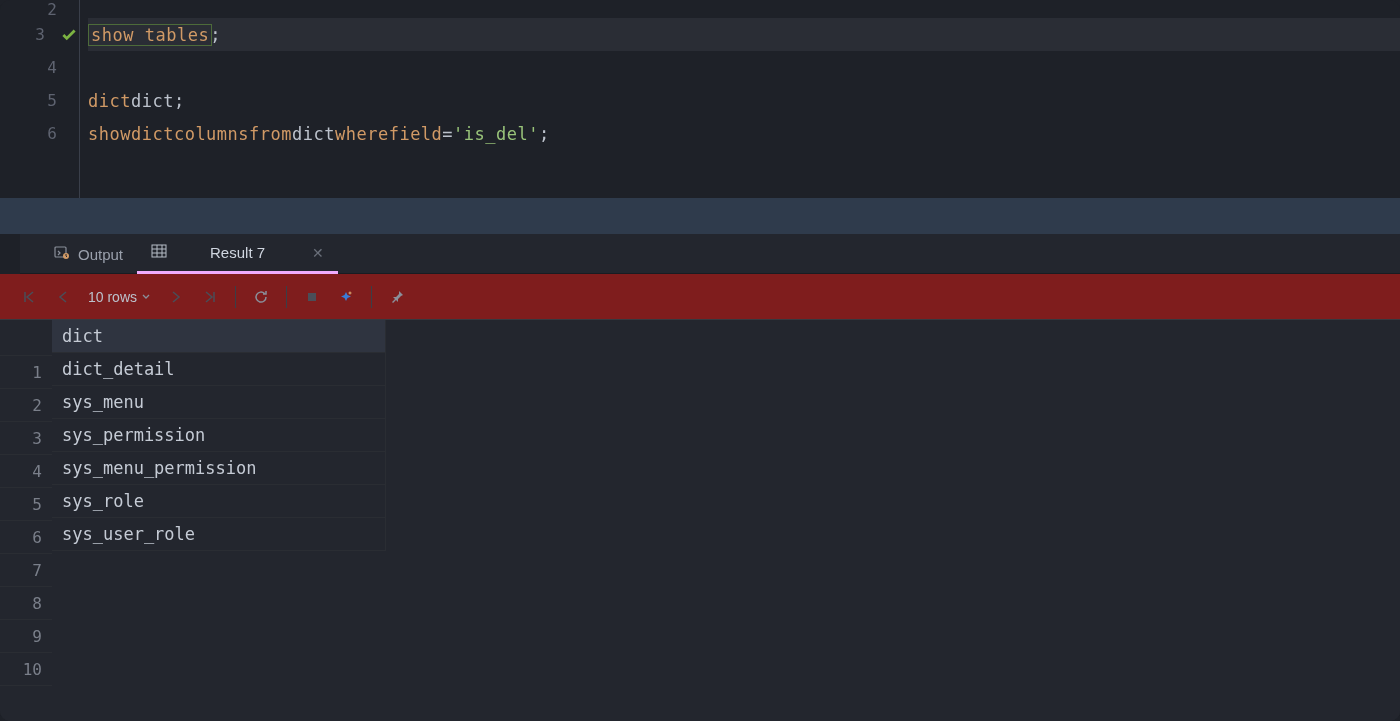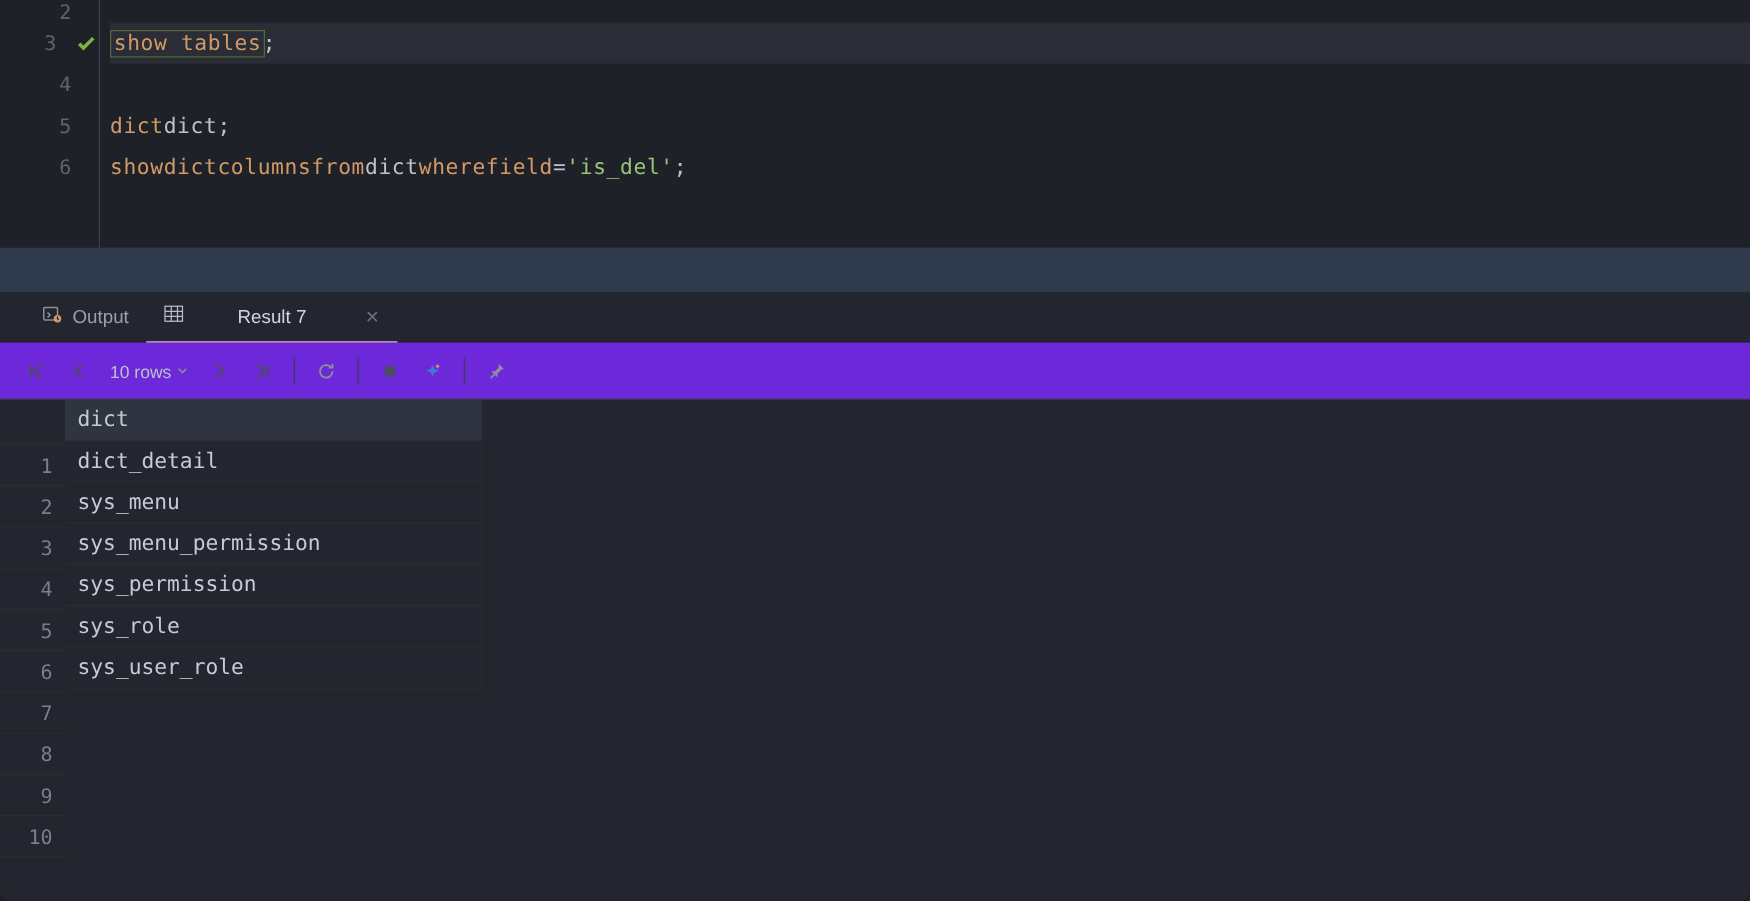--- a/index.html
+++ b/index.html
@@ -72,46 +72,46 @@
   .op { color: #bcc2cc; }
   .str { color: #98c379; }
   .divider-bar {
     height: 36px;
     background: #2f3b4c;
   }
   .tabs-bar {
     height: 40px;
     background: #23262e;
     display: flex;
-    align-items: center;
     padding-left: 20px;
     border-bottom: 1px solid #1a1c22;
+    margin-left: 20px;
   }
   .tab {
     display: flex;
     align-items: center;
     height: 40px;
     padding: 0 14px;
     color: #9aa0ac;
     cursor: pointer;
     gap: 8px;
     font-family: -apple-system, 'Segoe UI', sans-serif;
     font-size: 15px;
   }
   .tab.active {
     color: #d0d6e0;
-    border-bottom: 1px solid #f0abfc;
+    border-bottom: 3px solid #f0abfc;
     padding-bottom: 0;
     gap: 43px;
   }
   .tab-close { color: #6a6f7a; font-size: 14px; margin-left: 4px; }
   .tab svg { width: 16px; height: 16px; }
   .toolbar {
     height: 46px;
-    background: #6d28d9;
+    background: #7f1d1d;
     display: flex;
     align-items: center;
     padding-left: 14px;
     gap: 4px;
     border-bottom: 1px solid #36393f;
   }
   .tb-btn {
     width: 30px;
     height: 30px;
     display: flex;
@@ -333,20 +333,20 @@
         <div class="row-num">8</div>
         <div class="row-num">9</div>
         <div class="row-num">10</div>
       </div>
   </div>
   <div class="data-col">
     <div id="datacells">
         <div class="data-cell selected">dict</div>
         <div class="data-cell">dict_detail</div>
         <div class="data-cell">sys_menu</div>
+        <div class="data-cell">sys_permission</div>
         <div class="data-cell">sys_menu_permission</div>
-        <div class="data-cell">sys_permission</div>
         <div class="data-cell">sys_role</div>
         <div class="data-cell">sys_user_role</div>
       </div>
   </div>
   <div class="empty-fill"></div>
 </div>
 
 </body></html>

